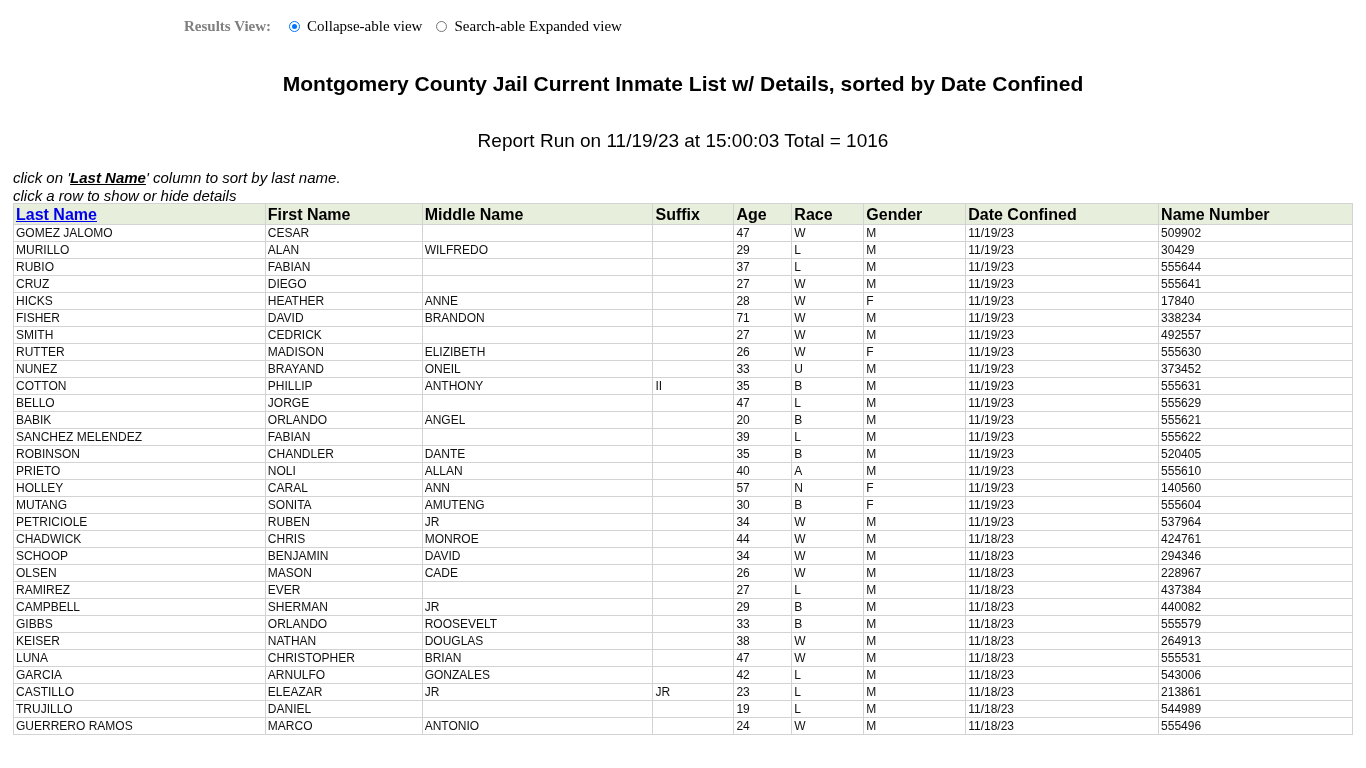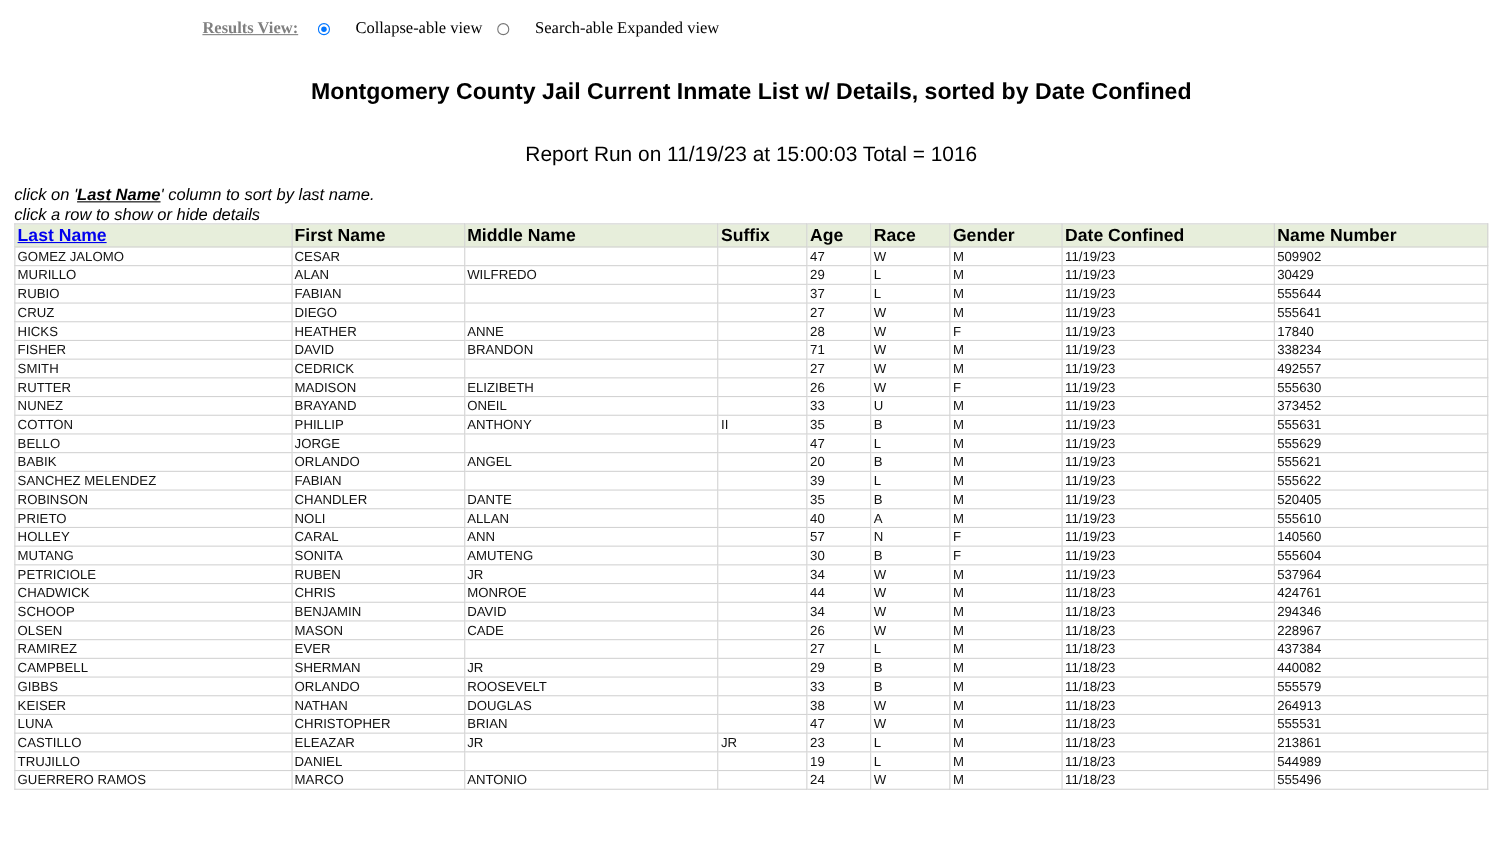--- a/index.html
+++ b/index.html
@@ -1,20 +1,20 @@
 <!DOCTYPE html>
 <html><head>
   <meta charset="utf-8">
   <style>
     html, body { margin: 0; padding: 0; background: #ffffff; }
     body { width: 1366px; height: 768px; overflow: hidden; position: relative; font-family: "Liberation Sans", sans-serif; color: #000; }
 
     .results-view { position: absolute; left: 184px; top: 15px; height: 22px; display: flex; align-items: center; font-family: "Liberation Serif", serif; font-size: 15px; }
-    .results-view .rv-label { color: #808080; font-weight: bold; margin-right: 18px; text-decoration: underline; }
-    .radio-opt { display: flex; align-items: center; margin-right: 14px; cursor: pointer; gap: 16px; }
+    .results-view .rv-label { color: #808080; font-weight: bold; margin-right: 18px; }
+    .radio-opt { display: flex; align-items: center; margin-right: 14px; cursor: pointer; }
     .radio { width: 11px; height: 11px; border-radius: 50%; border: 1px solid #767676; background: #fff; box-sizing: border-box; margin-right: 7px; position: relative; }
     .radio.checked { border: 1px solid #0075ff; }
     .radio.checked::after { content: ""; position: absolute; left: 2px; top: 2px; width: 5px; height: 5px; border-radius: 50%; background: #0075ff; }
 
     .page-title { position: absolute; left: 0; width: 1366px; top: 72px; text-align: center; font-size: 21px; font-weight: bold; }
     .report-run { position: absolute; left: 0; width: 1366px; top: 130px; text-align: center; font-size: 19px; }
 
     .hint { position: absolute; left: 13px; font-size: 15px; font-style: italic; }
     .hint1 { top: 169px; }
     .hint2 { top: 187px; }
@@ -356,20 +356,31 @@
         <td>CHRISTOPHER</td>
         <td>BRIAN</td>
         <td></td>
         <td>47</td>
         <td>W</td>
         <td>M</td>
         <td>11/18/23</td>
         <td>555531</td>
       </tr>
       <tr class="row">
+        <td>GARCIA</td>
+        <td>ARNULFO</td>
+        <td>GONZALES</td>
+        <td></td>
+        <td>42</td>
+        <td>L</td>
+        <td>M</td>
+        <td>11/18/23</td>
+        <td>543006</td>
+      </tr>
+      <tr class="row">
         <td>CASTILLO</td>
         <td>ELEAZAR</td>
         <td>JR</td>
         <td>JR</td>
         <td>23</td>
         <td>L</td>
         <td>M</td>
         <td>11/18/23</td>
         <td>213861</td>
       </tr>

